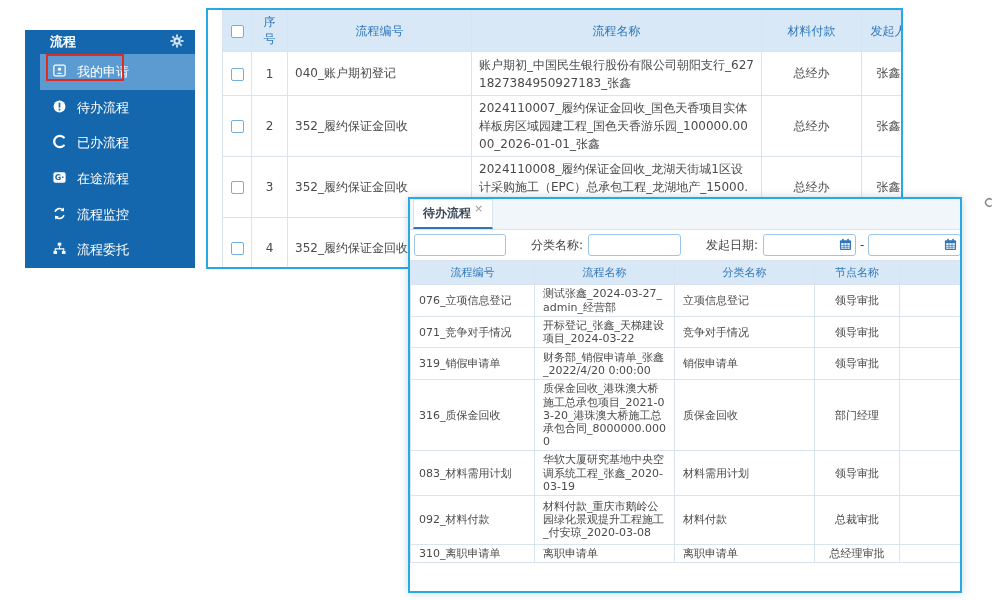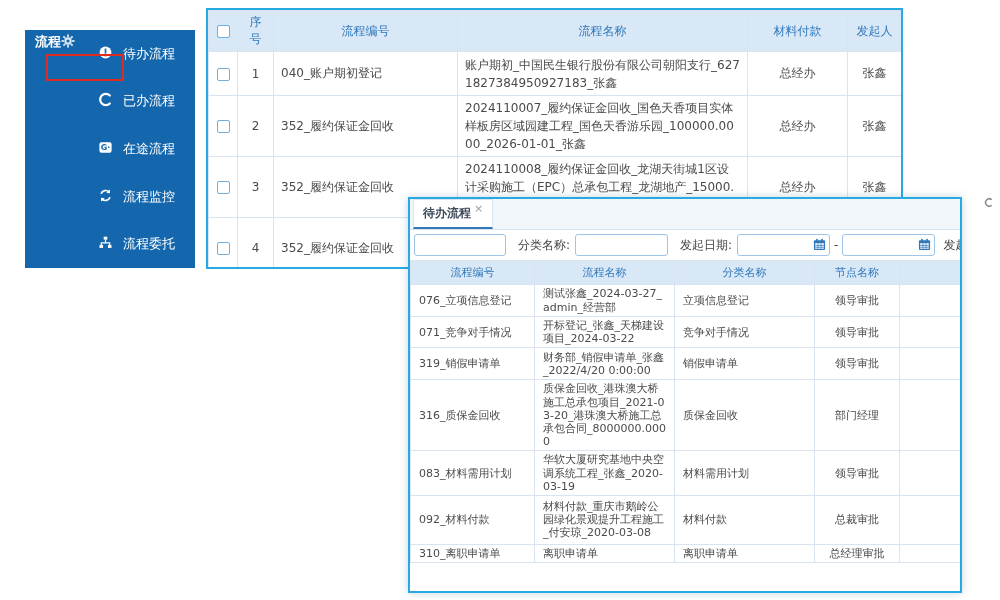--- a/index.html
+++ b/index.html
@@ -2,33 +2,33 @@
 <html><head>
 <meta charset="utf-8">
 <style>
   * { margin:0; padding:0; box-sizing:border-box; }
   html,body { width:1000px; height:600px; background:#ffffff; overflow:hidden;
               font-family:"DejaVu Sans","Liberation Sans",sans-serif; }
   #app { position:relative; width:1000px; height:600px; }
 
   
   .bg-panel { position:absolute; left:206px; top:8px; width:697px; height:261px;
-              border:2px solid #29a9e1; background:#fff; overflow:hidden; }
+              border:2px solid #29a9e1; background:#fff; overflow:hidden;padding-left:14px; }
   table { border-collapse:collapse; table-layout:fixed; width:100%; }
   .bgt  { font-size:12px; color:#4a4a4a; }
   .bgt th, .bgt td { border:1px solid #d9e4f0; overflow:hidden; padding:3px 7px; }
   .bgt th { background:#d9e8f7; color:#2f78ba; font-weight:normal; }
   .bgt td.c { text-align:center; }
   .bgt td.nm { word-break:break-all; line-height:1.5; }
   .cb { display:inline-block; width:13px; height:13px; border:1px solid #72aede;
         border-radius:2px; background:#fff; vertical-align:middle; }
 
   
   .sidebar { position:absolute; left:25px; top:30px; width:170px; height:238px;
-             background:#1467ad; color:#fff; display:flex; flex-direction:row; }
+             background:#1467ad; color:#fff; display:flex; flex-direction:column;padding-left:15px; }
   .sb-head { height:24px; display:flex; align-items:center; justify-content:space-between;
              padding:0 11px 0 10px; font-size:13px; font-weight:bold; }
   .sb-items { flex:1; display:flex; flex-direction:column; }
   .sb-item { flex:1; display:flex; align-items:center; gap:10px; padding-left:12px;
              font-size:13px; cursor:pointer; }
   .sb-item.sel { background:#5b9bd2; }
   .sb-item svg { flex:0 0 auto; }
   .red-box { position:absolute; left:21px; top:24px; width:78px; height:27px;
              border:2px solid #e02b20; pointer-events:none; }
 
@@ -43,21 +43,21 @@
          border-bottom:2px solid #3278b8; cursor:pointer; }
   .tab .x { color:#9a9a9a; font-weight:normal; font-size:11px; margin-left:3px;
             position:relative; top:-5px; cursor:pointer; }
   .filters { height:30px; display:flex; align-items:center; font-size:12px; color:#444;
              white-space:nowrap; }
   .fi { height:22px; border:1px solid #9ec5e8; border-radius:3px; background:#fff;
         outline:none; padding:0 4px; font-size:12px; }
   .date-wrap { position:relative; display:inline-block; }
   .date-wrap .fi { width:93px; padding-right:20px; }
   .date-wrap svg { position:absolute; right:4px; top:4px; }
-  .lab { margin-left:12px; margin-right:5px; }
+  .lab { margin-left:25px; margin-right:5px; }
 
   .ovt { font-size:11px; color:#4a4a4a; }
   .ovt th, .ovt td { border:1px solid #d9e4f0; overflow:hidden; padding:2px 8px;
                      line-height:1.2; }
   .ovt th { background:#d9e8f7; color:#2f78ba; font-weight:normal; height:24px; }
   .ovt td.c { text-align:center; }
   .ovt td.nm { word-break:break-all; }
 
   .frag { position:absolute; left:983px; top:193px; }
 </style>
@@ -138,20 +138,30 @@
             <rect x="7" y="0.5" width="2" height="3" transform="rotate(45 8 8)"></rect>
             <rect x="7" y="12.5" width="2" height="3" transform="rotate(45 8 8)"></rect>
             <rect x="0.5" y="7" width="3" height="2" transform="rotate(45 8 8)"></rect>
             <rect x="12.5" y="7" width="3" height="2" transform="rotate(45 8 8)"></rect>
           </g>
           <circle cx="8" cy="8" r="1.8" fill="#1467ad"></circle>
         </svg>
       </span>
     </div>
     <nav class="sb-items">
+      <div class="sb-item sel">
+        <span>
+          <svg width="15" height="15" viewBox="0 0 16 16">
+            <rect x="2" y="2.2" width="12" height="11.6" rx="1.6" fill="none" stroke="#fff" stroke-width="1.3"></rect>
+            <circle cx="8" cy="6.6" r="1.7" fill="#fff"></circle>
+            <path d="M4.8 11.6 Q8 8.4 11.2 11.6 Z" fill="#fff"></path>
+          </svg>
+        </span>
+        <span>我的申请</span>
+      </div>
       <div class="sb-item">
         <span>
           <svg width="15" height="15" viewBox="0 0 16 16">
             <circle cx="8" cy="8" r="6.3" fill="#fff"></circle>
             <rect x="7.1" y="3.8" width="1.8" height="5.4" fill="#1467ad"></rect>
             <rect x="7.1" y="10.4" width="1.8" height="1.8" fill="#1467ad"></rect>
           </svg>
         </span>
         <span>待办流程</span>
       </div>

